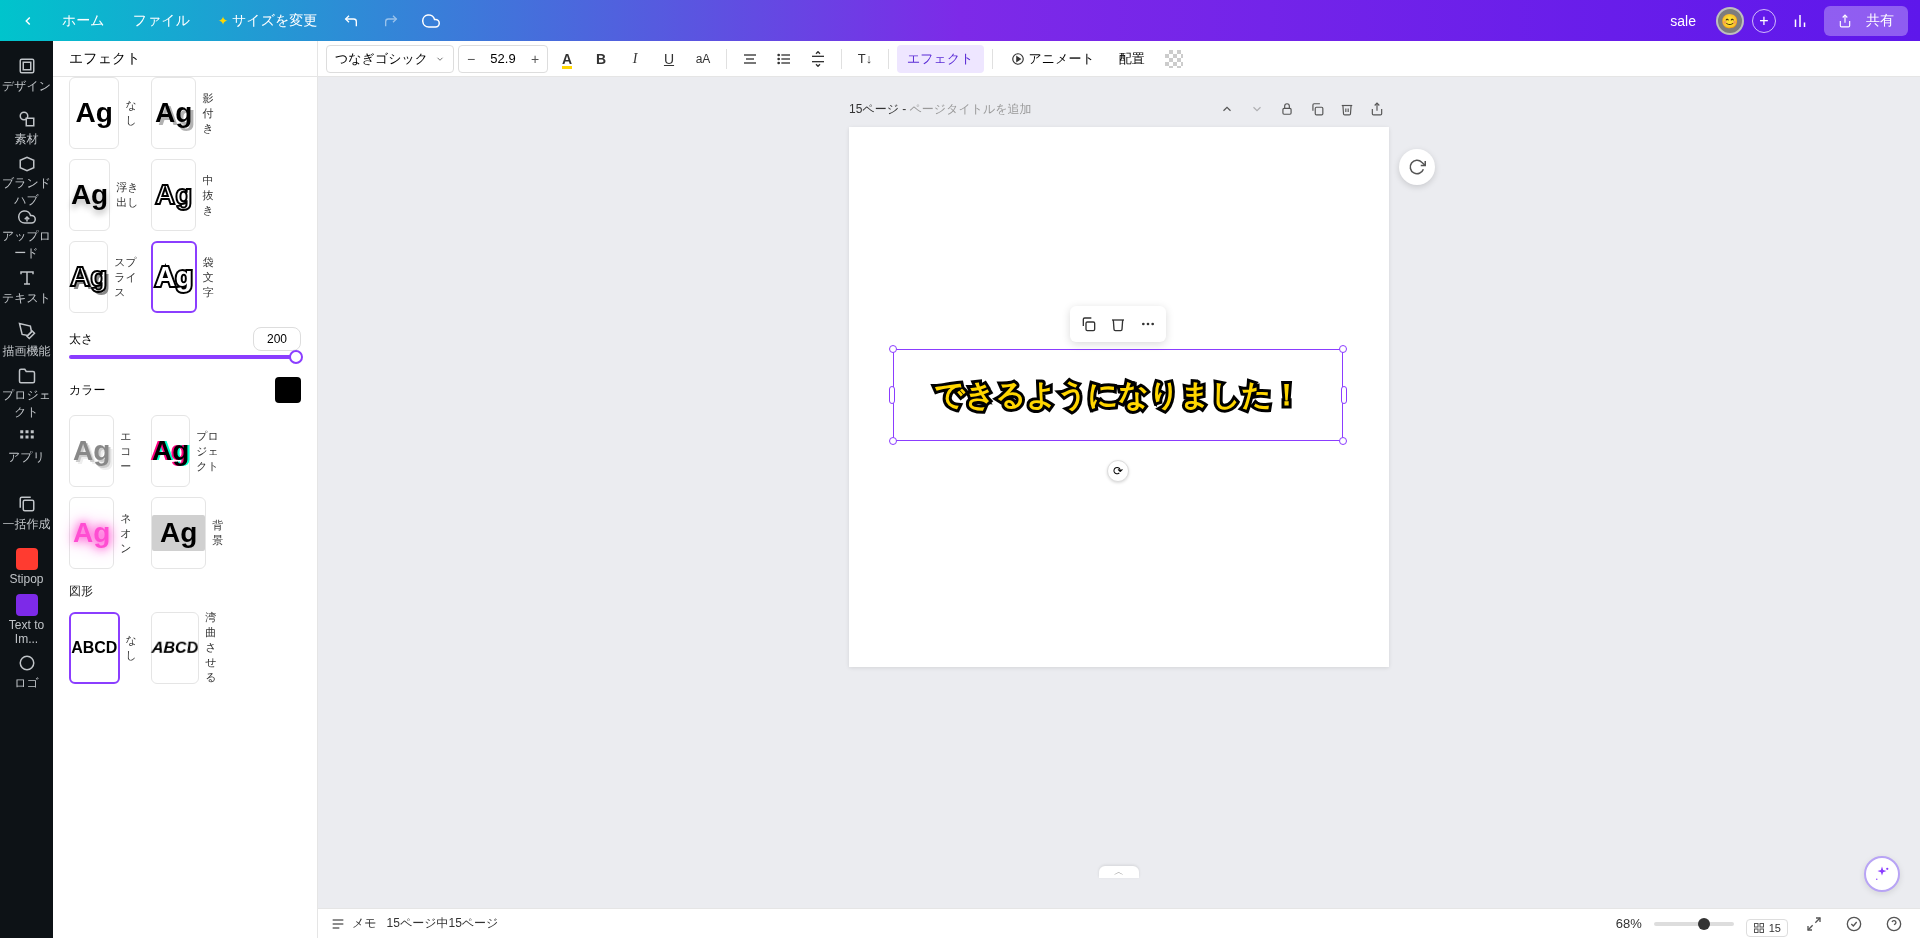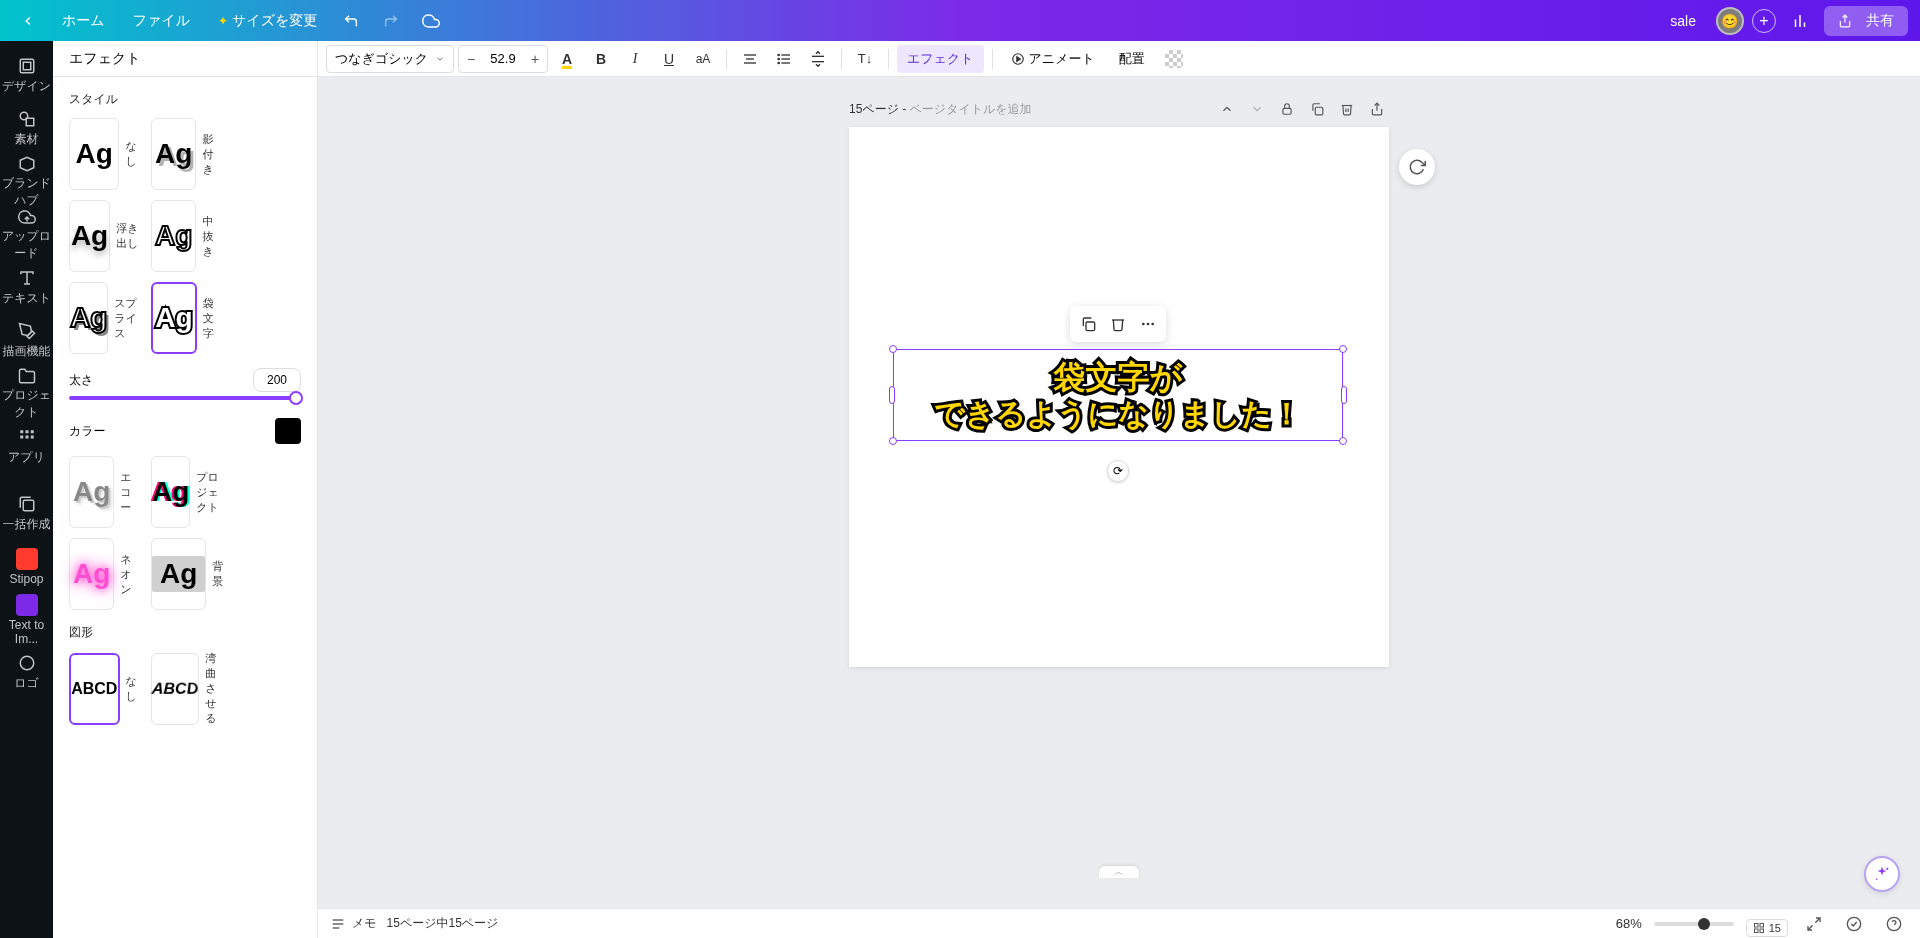--- a/index.html
+++ b/index.html
@@ -283,21 +283,20 @@
         <svg width="18" height="18" viewBox="0 0 24 24" fill="none" stroke="currentColor" stroke-width="2">
           <circle cx="12" cy="12" r="9"></circle>
         </svg>
       </div>
       <span>ロゴ</span>
     </div>
 </div>
 
 <div class="left-panel">
   <div class="panel-header">エフェクト</div>
-  <div class="section-label">スタイル</div>
   <div class="style-grid">
     <div class="style-card">
         <div class="style-thumb">
           <span>Ag</span>
         </div>
         <div class="style-caption">なし</div>
       </div>
     <div class="style-card">
         <div class="style-thumb shadow">
           <span>Ag</span>
@@ -518,21 +517,20 @@
             </div>
           <div class="fbtn">
               <svg width="16" height="16" viewBox="0 0 24 24" fill="#333">
                 <circle cx="5" cy="12" r="2"></circle>
                 <circle cx="12" cy="12" r="2"></circle>
                 <circle cx="19" cy="12" r="2"></circle>
               </svg>
             </div>
         </div>
         <div class="text-content">
-          <div class="line1"><span>袋文字が</span></div>
           <div class="line2"><span>できるようになりました！</span></div>
         </div>
         <div class="handle h-nw"></div>
         <div class="handle h-ne"></div>
         <div class="handle h-sw"></div>
         <div class="handle h-se"></div>
         <div class="handle h-w"></div>
         <div class="handle h-e"></div>
         <div class="rotate-handle">⟳</div>
       </div>

